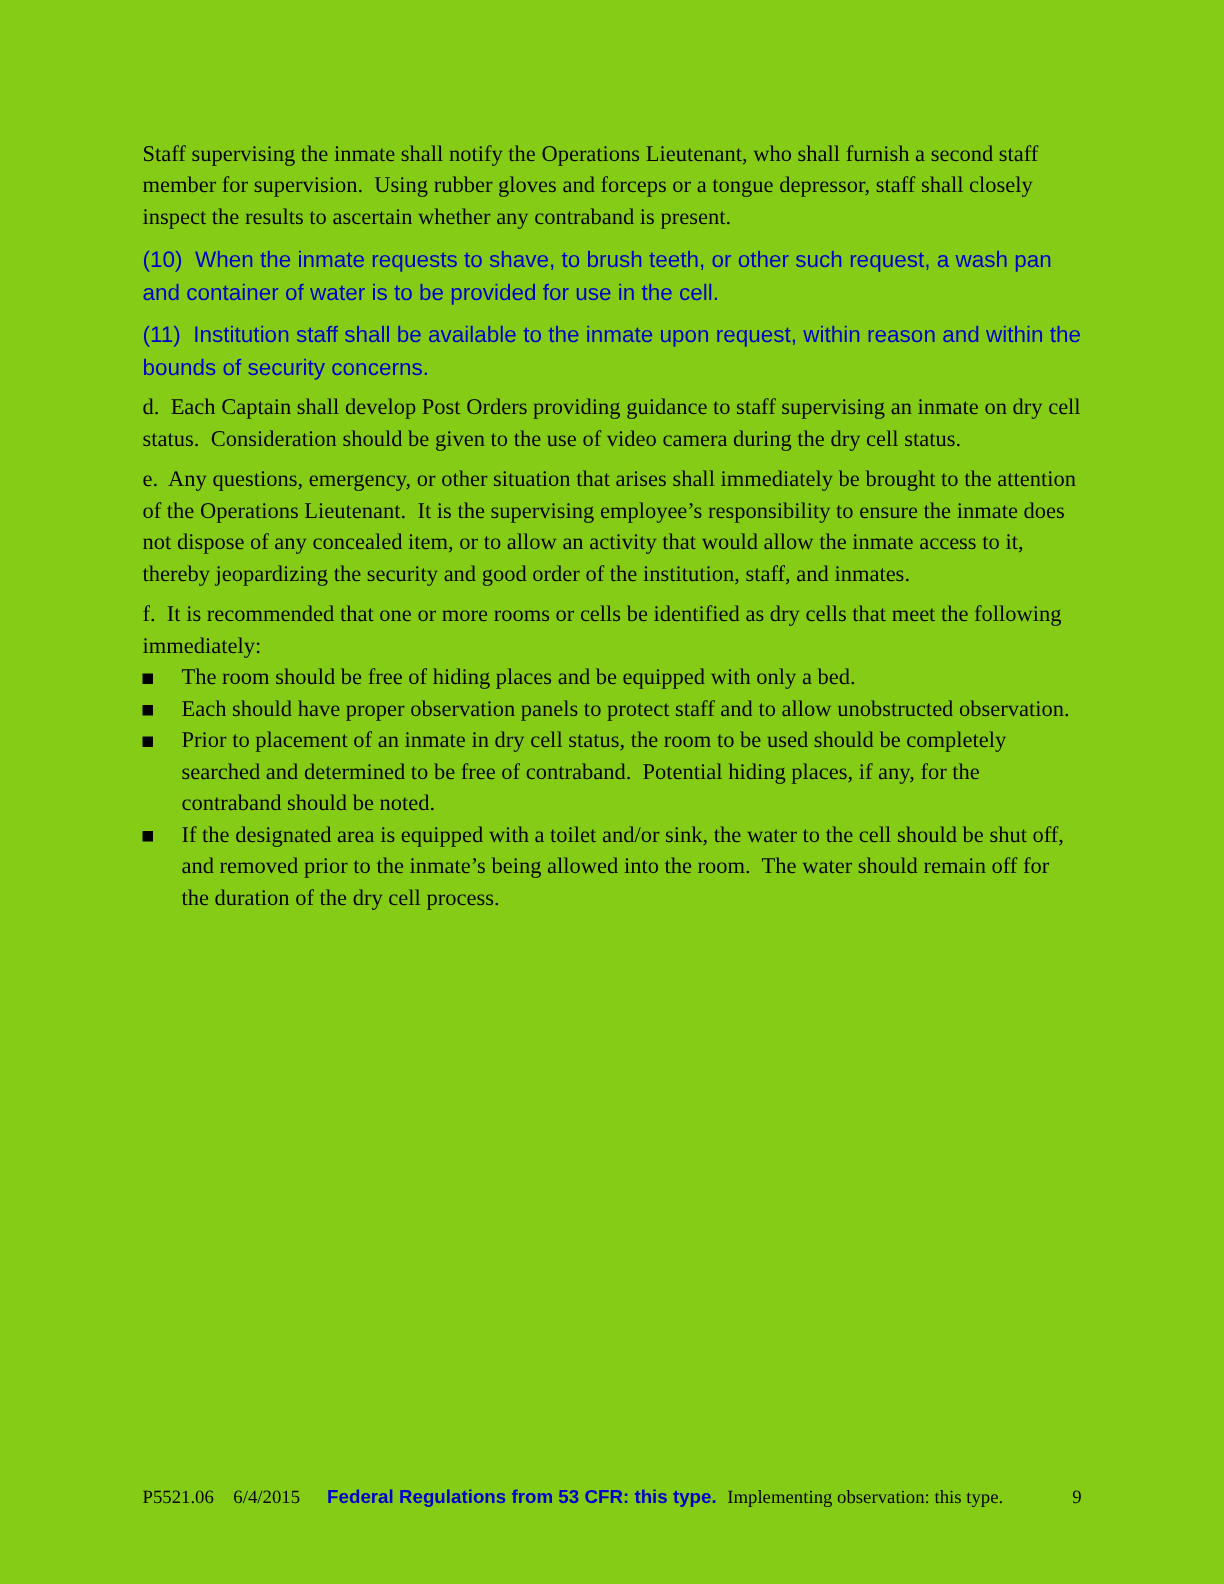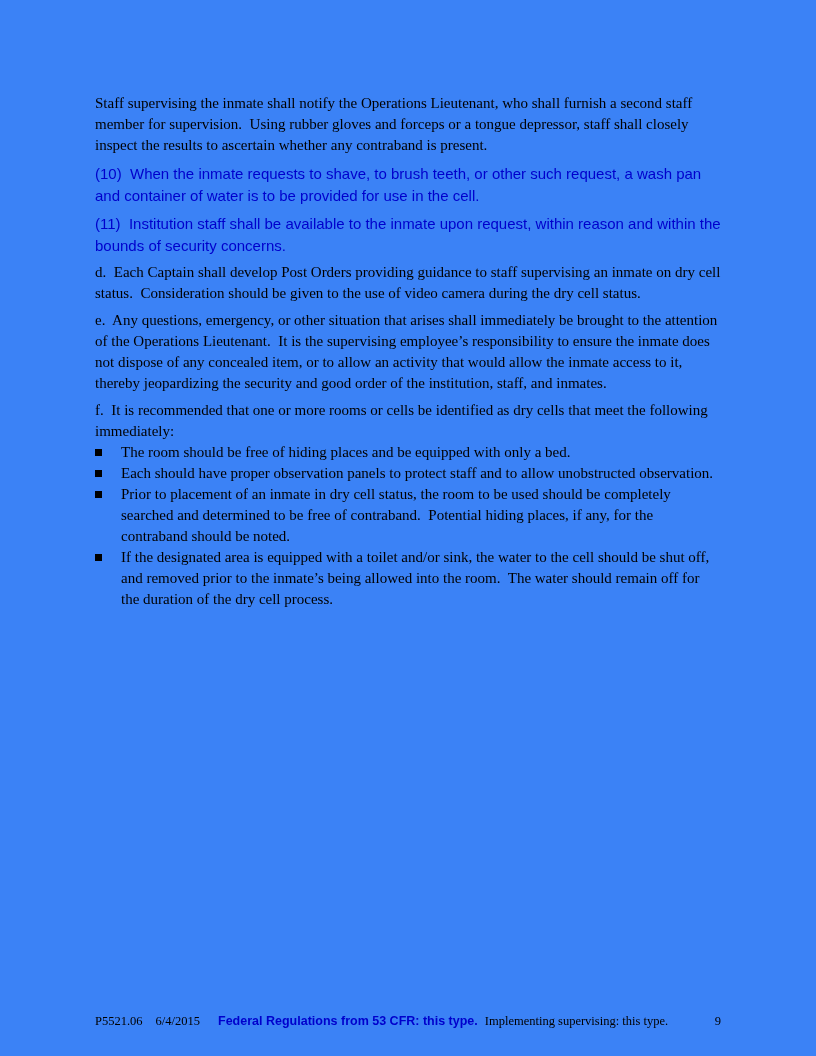--- a/index.html
+++ b/index.html
@@ -8,21 +8,21 @@
     width: 816px;
     height: 1056px;
     position: relative;
     font-family: "Liberation Serif", serif;
     color: #000000;
     overflow: hidden;
   }
   .page {
     position: absolute;
     inset: 0;
-    background: #3b82f6;
+    background: #84cc16;
   }
   .content {
     position: absolute;
     top: 93px;
     left: 95px;
     width: 626px;
   }
   .body-para {
     font-family: "Liberation Serif", serif;
     font-size: 15px;
@@ -58,21 +58,21 @@
     width: 7px;
     height: 7px;
     background: #000000;
   }
   .li-text {
     flex: 1;
     white-space: pre-wrap;
   }
   .footer {
     position: absolute;
-    top: 1013px;
+    top: 990px;
     left: 95px;
     right: 95px;
     display: flex;
     align-items: baseline;
     font-size: 12.5px;
     line-height: 16px;
     white-space: pre;
   }
   .footer .doc-date { margin-left: 13px; }
   .footer .legend-bold {
@@ -127,16 +127,16 @@
           </span>
         <span class="li-text">If the designated area is equipped with a toilet and/or sink, the water to the cell should be shut off, and removed prior to the inmate’s being allowed into the room.  The water should remain off for the duration of the dry cell process.</span>
       </li>
     </ul>
   </div>
 
   <div class="footer">
     <span class="doc-number">P5521.06</span>
     <span class="doc-date">6/4/2015</span>
     <span class="legend-bold">Federal Regulations from 53 CFR: this type.</span>
-    <span class="legend-regular">Implementing supervising: this type.</span>
+    <span class="legend-regular">Implementing observation: this type.</span>
     <span class="page-num">9</span>
   </div>
 </div>
 
 </body></html>

